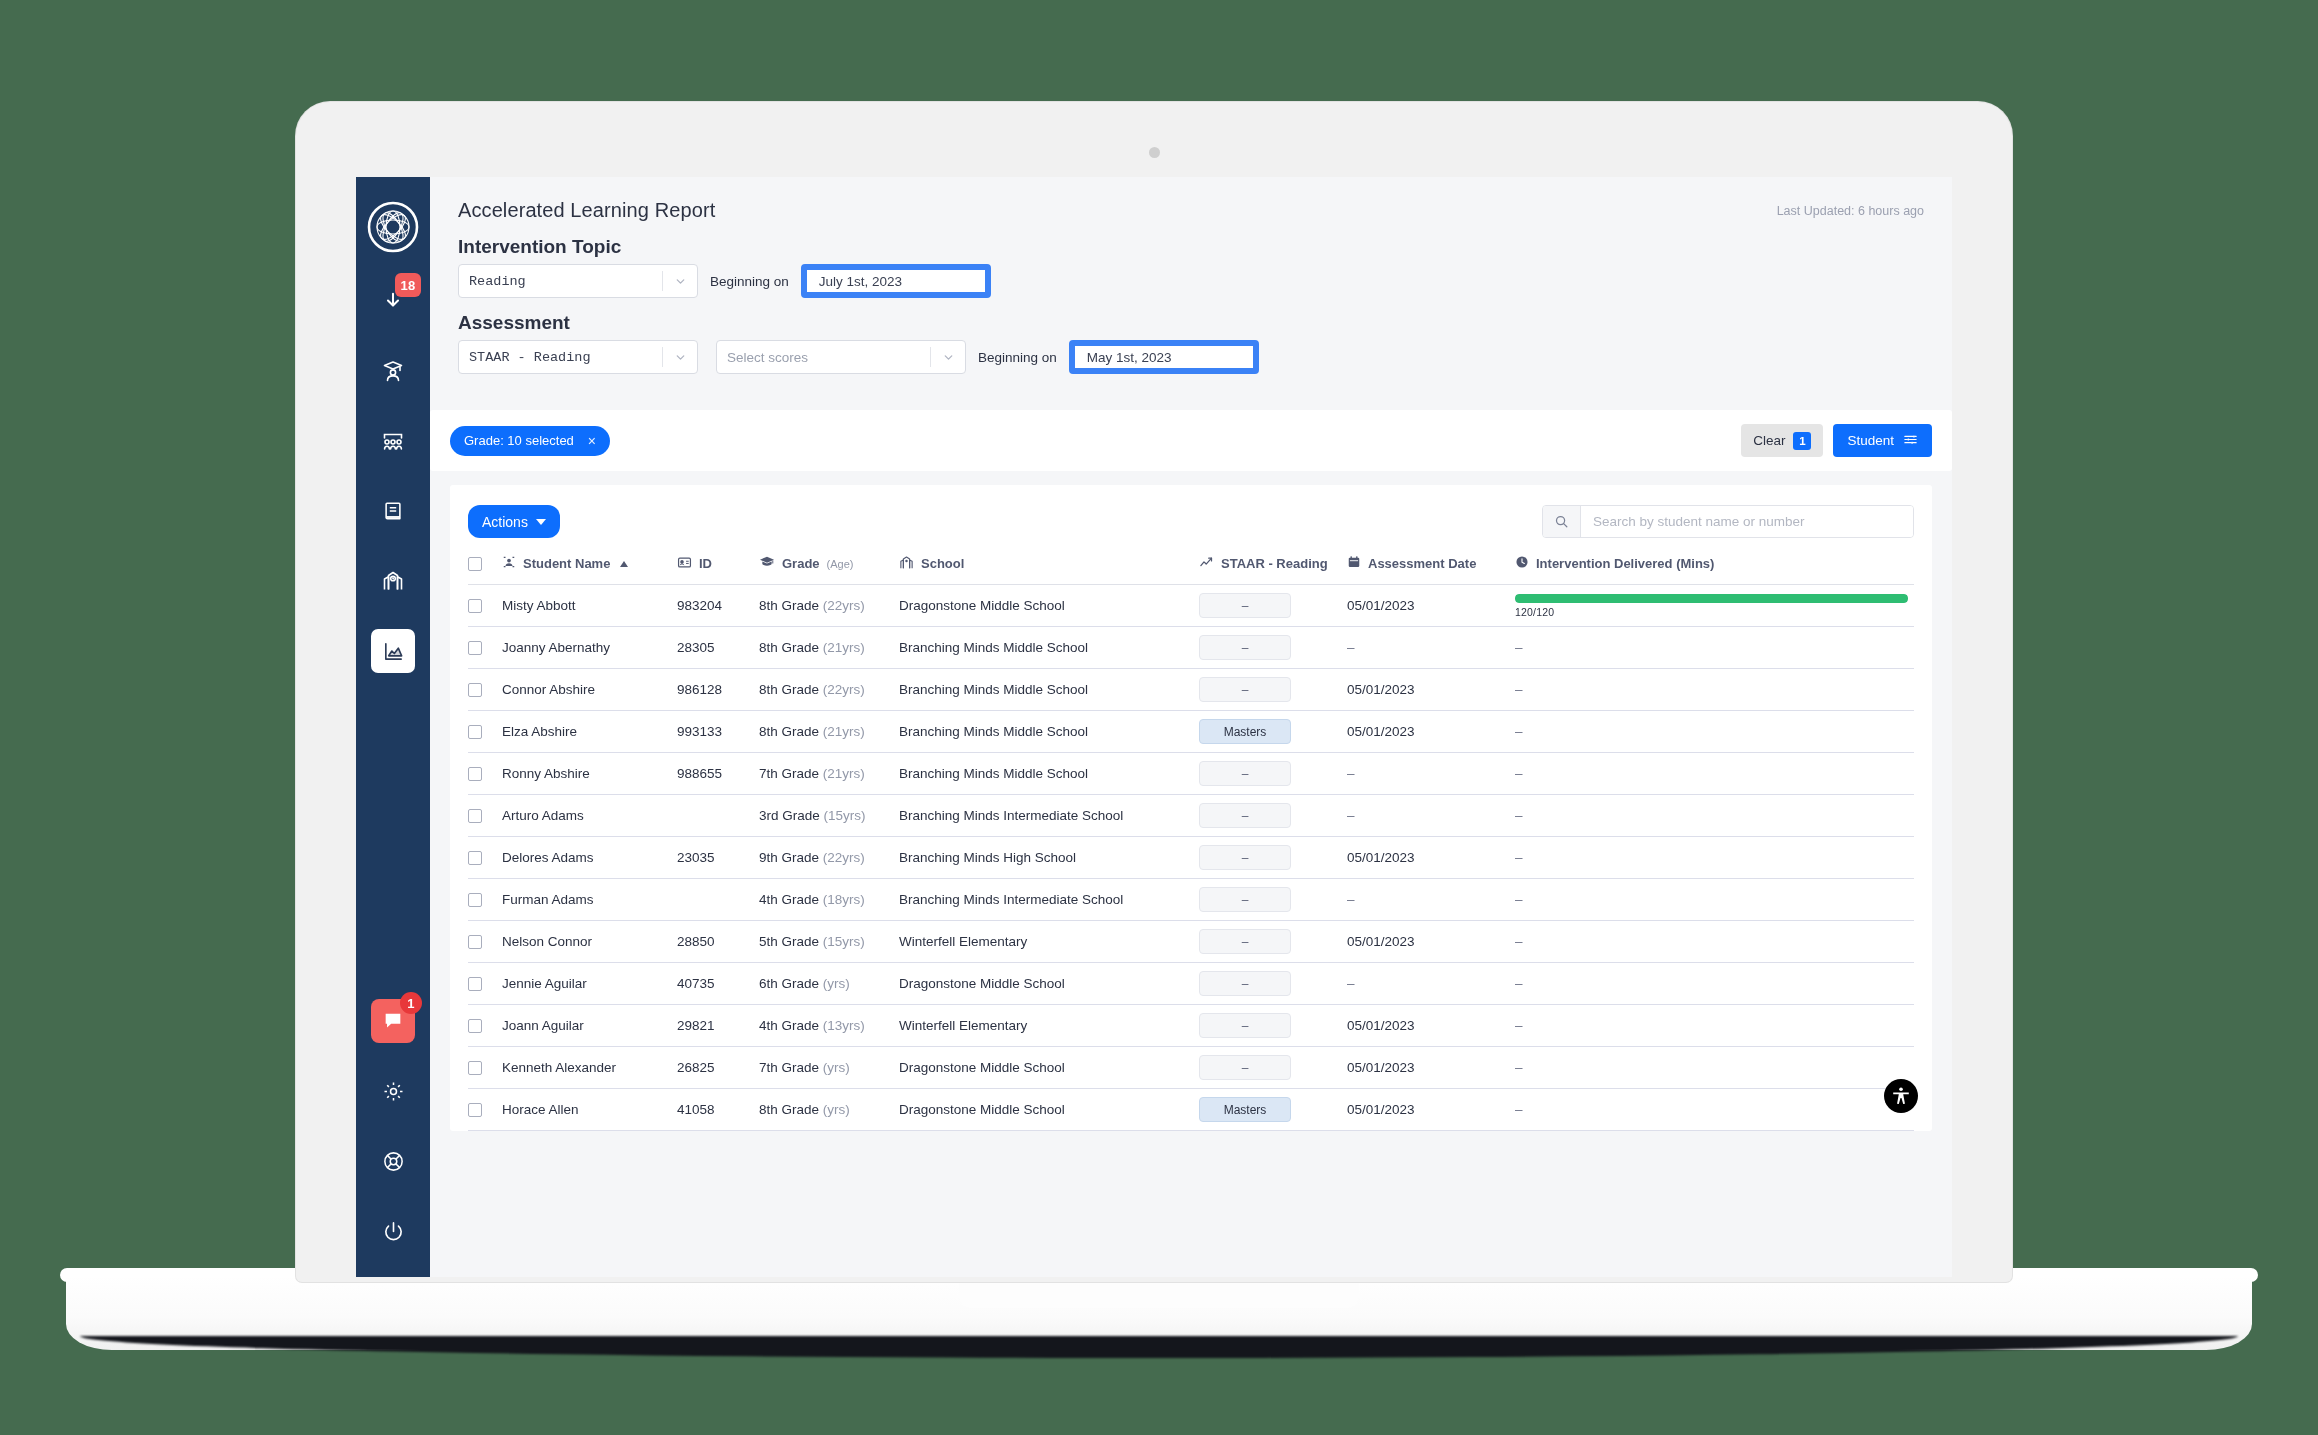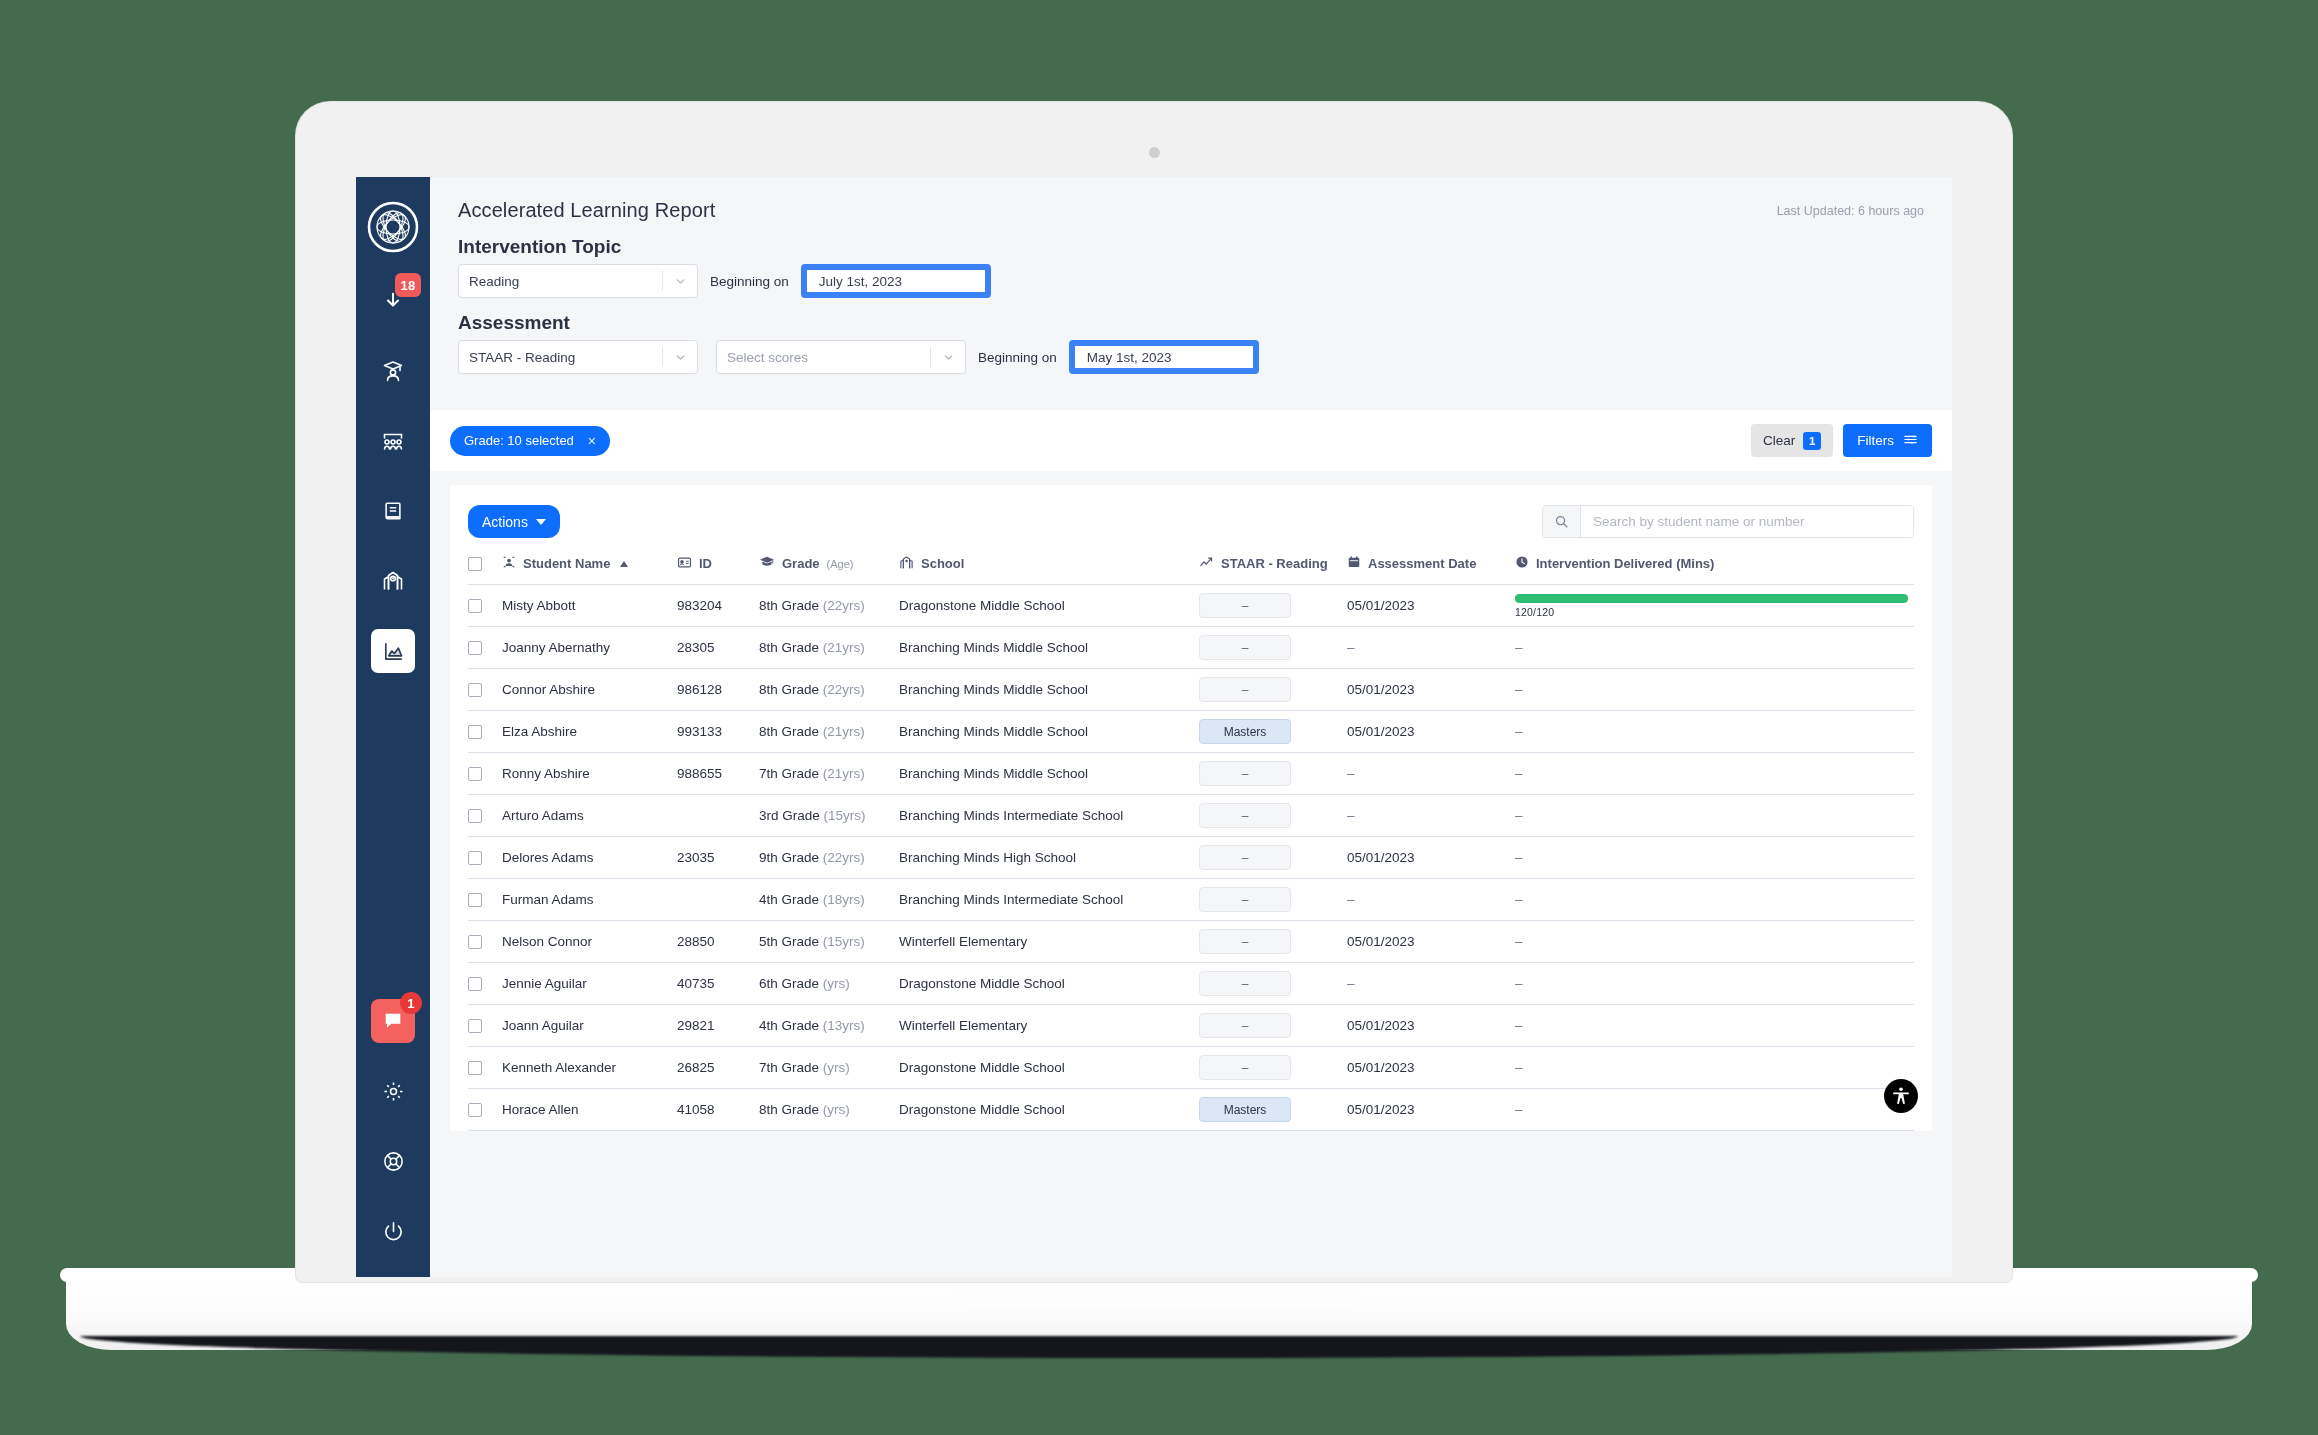--- a/index.html
+++ b/index.html
@@ -116,21 +116,21 @@
     background:#fff; border:1px solid #d9dce3; border-radius:4px;
     display:flex; align-items:center;
   }
   .select .sel-val { padding:0 10px; font-size:13.5px; color:#3a4052; white-space:nowrap; }
   .select .sel-val.placeholder { color:#9aa0ae; }
   .select .sel-div { position:absolute; right:34px; top:6px; bottom:6px; width:1px; background:#e3e5ea; }
   .select .sel-caret {
     position:absolute; right:0; top:0; bottom:0; width:34px;
     display:flex; align-items:center; justify-content:center;
   }
-  .sel-w1 { width:240px; }
+  .sel-w1 { width:240px;font-family:Liberation Mono, monospace; }
   .sel-w2 { width:250px; }
 
   .inline-label { font-size:13.5px; color:#2c3243; font-weight:400; margin:0 12px; white-space:nowrap; }
   .date-input {
     height:34px; background:#fff; border:6px solid #3b82f6; border-radius:4px;
     display:flex; align-items:center; padding:1px 12px;
     font-size:13.5px; color:#3a4052;
   }
   .di-w1 { width:190px; }
   .di-w2 { width:190px; }
@@ -422,21 +422,21 @@
           <div class="chip">
             <span>Grade: 10 selected</span>
             <span class="chip-x">×</span>
           </div>
           <div class="chips-actions">
             <button class="btn-clear">
               <span>Clear</span>
               <span class="cnt">1</span>
             </button>
             <button class="btn-filters">
-              <span>Filters</span>
+              <span>Student</span>
               <span>
                 <svg width="15" height="15" viewBox="0 0 24 24" fill="none" stroke="#fff" stroke-width="1.9" stroke-linecap="round">
                   <path d="M3 7h13M19 7h2M3 12h4M10 12h11M3 17h10M16 17h5"></path>
                   <circle cx="17.5" cy="7" r="1.6" fill="#fff" stroke="none"></circle>
                   <circle cx="8.5" cy="12" r="1.6" fill="#fff" stroke="none"></circle>
                   <circle cx="14.5" cy="17" r="1.6" fill="#fff" stroke="none"></circle>
                 </svg>
               </span>
             </button>
           </div>

